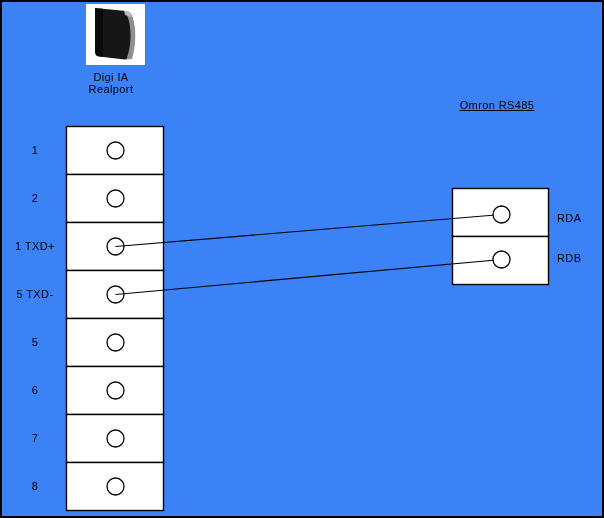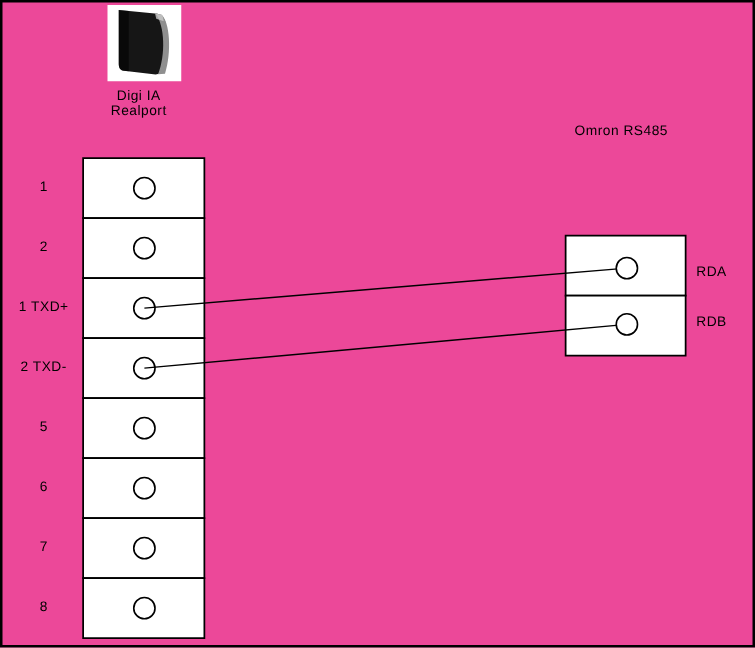--- a/index.html
+++ b/index.html
@@ -4,21 +4,21 @@
 <style>
   html, body {
     margin: 0;
     padding: 0;
     background: #808080;
   }
   #canvas {
     position: relative;
     width: 604px;
     height: 518px;
-    background: #ec4899;
+    background: #3b82f6;
     border: 2px solid #000;
     box-sizing: border-box;
     overflow: hidden;
     font-family: "Liberation Sans", sans-serif;
     color: #000;
   }
   .abs { position: absolute; }
   .label {
     font-size: 11px;
     letter-spacing: 0.4px;
@@ -50,20 +50,21 @@
     width: 70px;
     text-align: center;
     line-height: 12px;
   }
   #right-device-label {
     left: 435px;
     top: 95px;
     width: 120px;
     text-align: center;
     line-height: 16px;
+    text-decoration: underline;
   }
   #terminal-label-rda { left: 555px; top: 210px; }
   #terminal-label-rdb { left: 555px; top: 250px; }
 </style>
 </head>
 <body>
 
 <div id="canvas">
 
   <svg id="gfx" class="abs" width="604" height="518" viewBox="0 0 604 518">
@@ -120,21 +121,21 @@
     <div>Realport</div>
   </div>
 
   <div id="right-device-label" class="abs label txt">
     <div>Omron RS485</div>
   </div>
 
   <div class="abs label txt pinlab" style="top:124px">1</div>
   <div class="abs label txt pinlab" style="top:172px">2</div>
   <div class="abs label txt pinlab" style="top:220px">1 TXD+</div>
-  <div class="abs label txt pinlab" style="top:268px">2 TXD-</div>
+  <div class="abs label txt pinlab" style="top:268px">5 TXD-</div>
   <div class="abs label txt pinlab" style="top:316px">5</div>
   <div class="abs label txt pinlab" style="top:364px">6</div>
   <div class="abs label txt pinlab" style="top:412px">7</div>
   <div class="abs label txt pinlab" style="top:460px">8</div>
 
   <div id="terminal-label-rda" class="abs label txt">RDA</div>
   <div id="terminal-label-rdb" class="abs label txt">RDB</div>
 
 </div>
 

